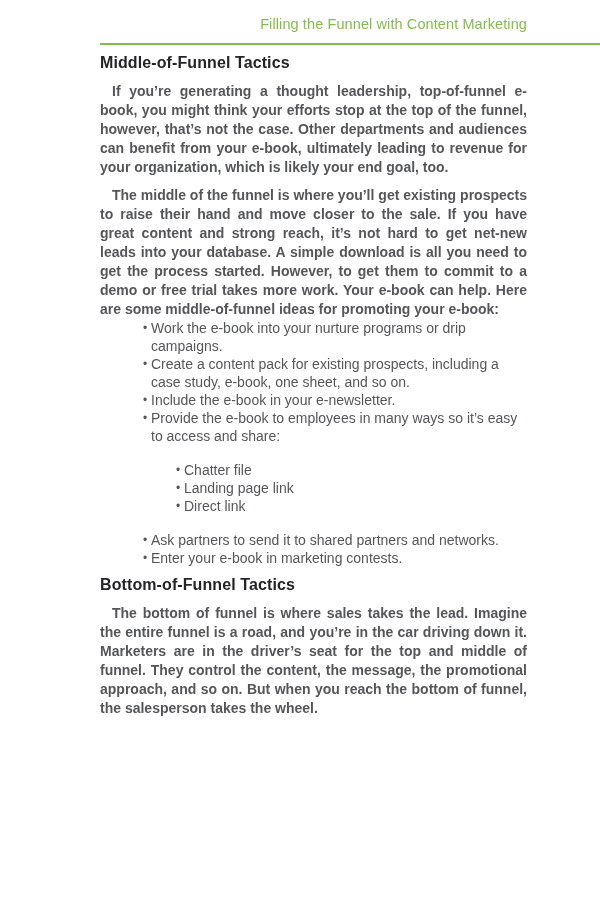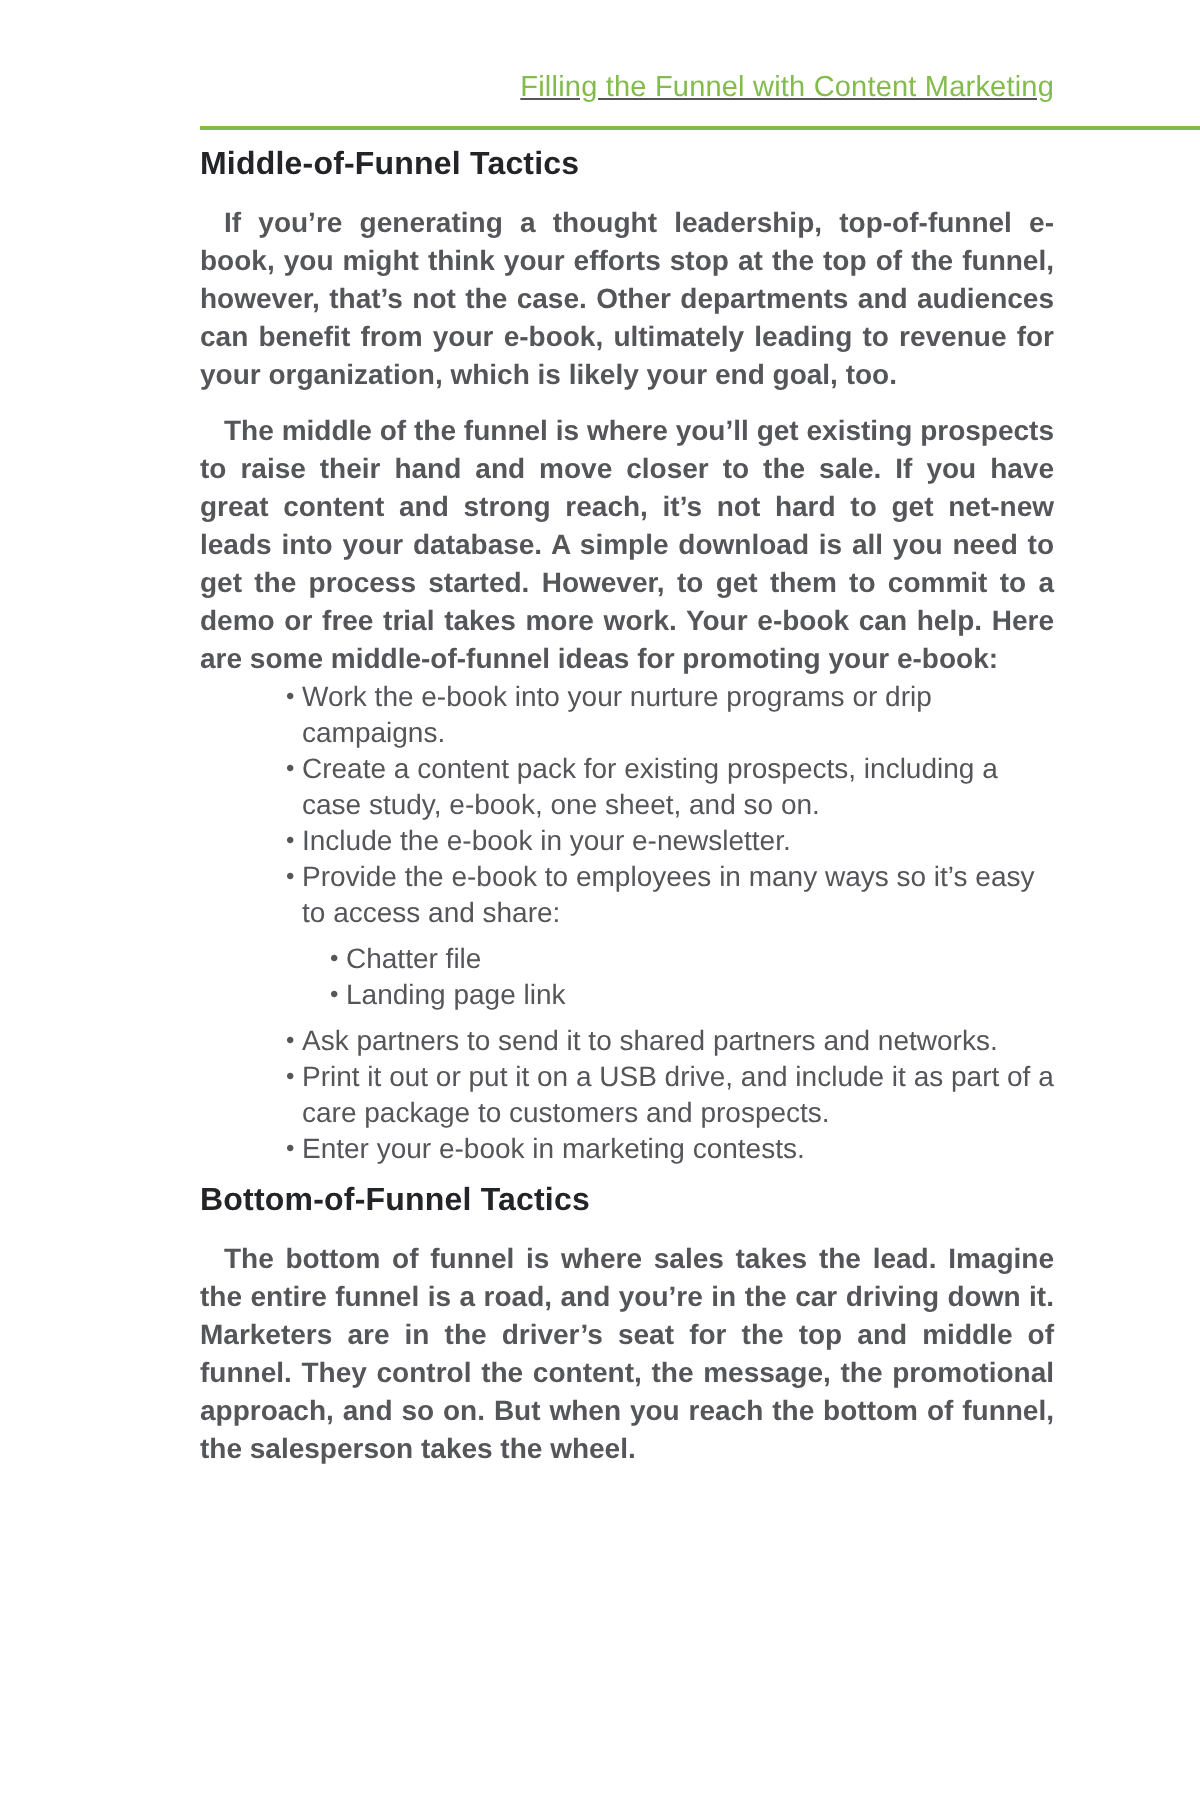--- a/index.html
+++ b/index.html
@@ -2,36 +2,36 @@
 <html style="--accent: #84bb4d; --body: #55565a; --heading: #232427;"><head>
 <meta charset="utf-8">
 <style>
   html,body { margin:0; padding:0; background:#e9e9e9; }
   .page {
     width:600px; height:900px; margin:0 auto; background:#ffffff;
     overflow:hidden; box-sizing:border-box; position:relative;
     font-family:"Liberation Sans","DejaVu Sans",sans-serif;
     color:var(--body, #55565a);
   }
-  .running-head { margin-left:100px; padding-top:36px;text-decoration:underline; }
+  .running-head { margin-left:100px; padding-top:16px; }
   .head-title {
     text-align:right; padding-right:73px; font-size:14.5px;
     line-height:17px; color:var(--accent, #84bb4d); letter-spacing:0.1px;
   }
   .head-rule { height:2px; background:var(--accent, #84bb4d); margin-top:10px; }
 
   .content { margin-left:100px; width:427px; font-size:14px; }
 
   ul.bullets { list-style:none; margin:0; padding:0; }
   ul.bullets > li { position:relative; padding-left:51px; line-height:18px; }
   ul.bullets > li::before {
     content:"\2022"; position:absolute; left:43px; top:0;
     font-size:12px; line-height:18px; color:var(--body, #55565a);
   }
-  ul.bullets ul.sub { list-style:none; margin:5px; padding:0; }
+  ul.bullets ul.sub { list-style:none; margin:16px; padding:0; }
   ul.bullets ul.sub > li { position:relative; padding-left:17px; line-height:18px; }
   ul.bullets ul.sub > li::before {
     content:"\2022"; position:absolute; left:9px; top:0;
     font-size:12px; line-height:18px; color:var(--body, #55565a);
   }
 
   .intro-list { margin-top:23px; }
   .mid-list   { margin-top:7px; }
 
   h2.section-heading {
@@ -63,24 +63,24 @@
 
     <ul class="bullets mid-list">
       <li>Work the e-book into your nurture programs or drip campaigns.</li>
       <li>Create a content pack for existing prospects, including a case study, e-book, one sheet, and so on.</li>
       <li>Include the e-book in your e-newsletter.</li>
       <li>
         <span>Provide the e-book to employees in many ways so it’s easy to access and share:</span>
         <ul class="sub">
           <li>Chatter file</li>
           <li>Landing page link</li>
+          <li>Direct link</li>
         </ul>
       </li>
       <li>Ask partners to send it to shared partners and networks.</li>
-      <li>Print it out or put it on a USB drive, and include it as part of a care package to customers and prospects.</li>
       <li>Enter your e-book in marketing contests.</li>
     </ul>
 
     <h2 class="section-heading">Bottom-of-Funnel Tactics</h2>
 
     <p class="body-para">The bottom of funnel is where sales takes the lead. Imagine the entire funnel is a road, and you’re in the car driving down it. Marketers are in the driver’s seat for the top and middle of funnel. They control the content, the message, the promotional approach, and so on. But when you reach the bottom of funnel, the salesperson takes the wheel.</p>
 
   </div>
 </div>
 

